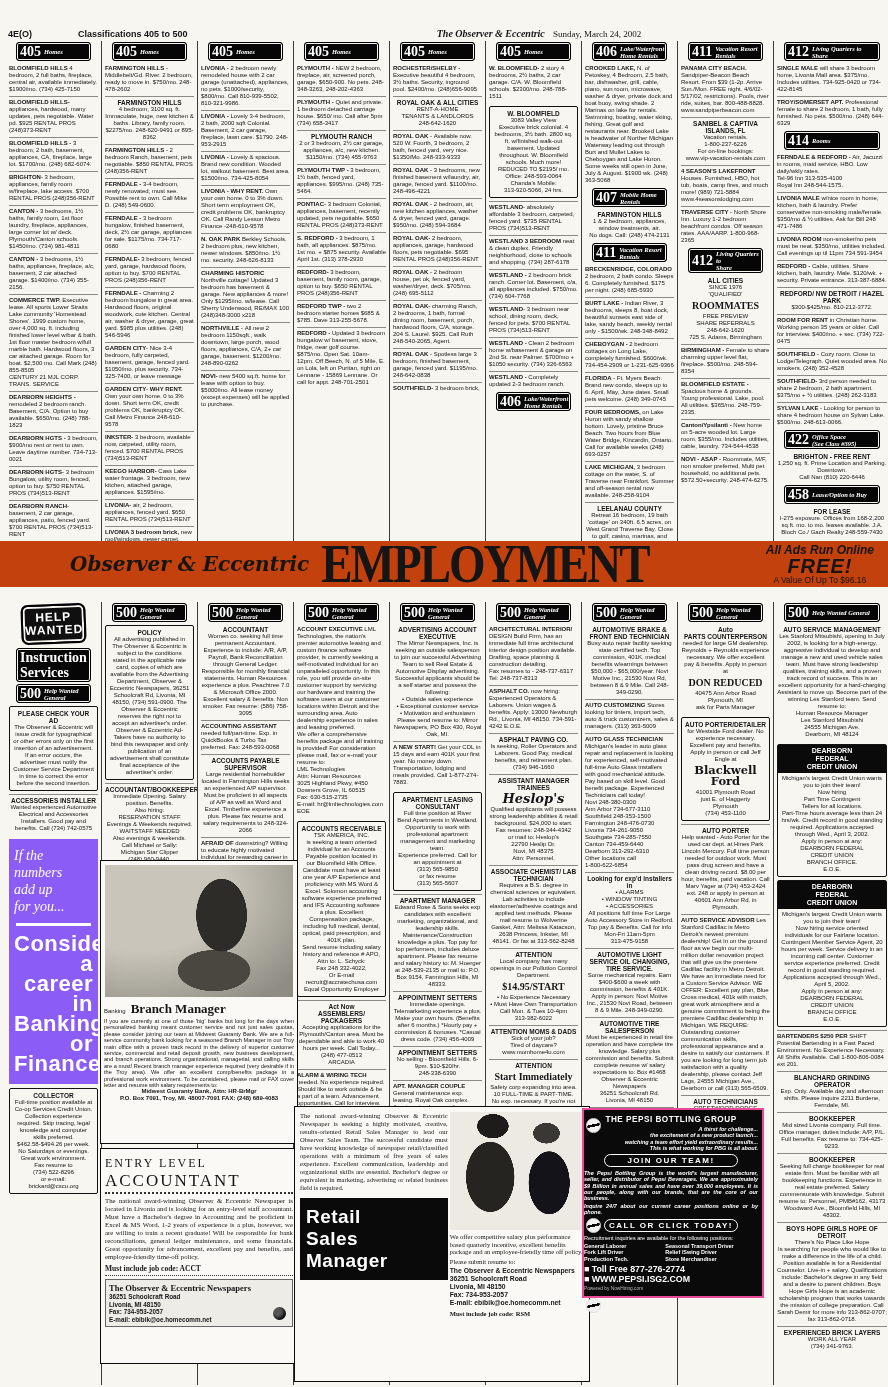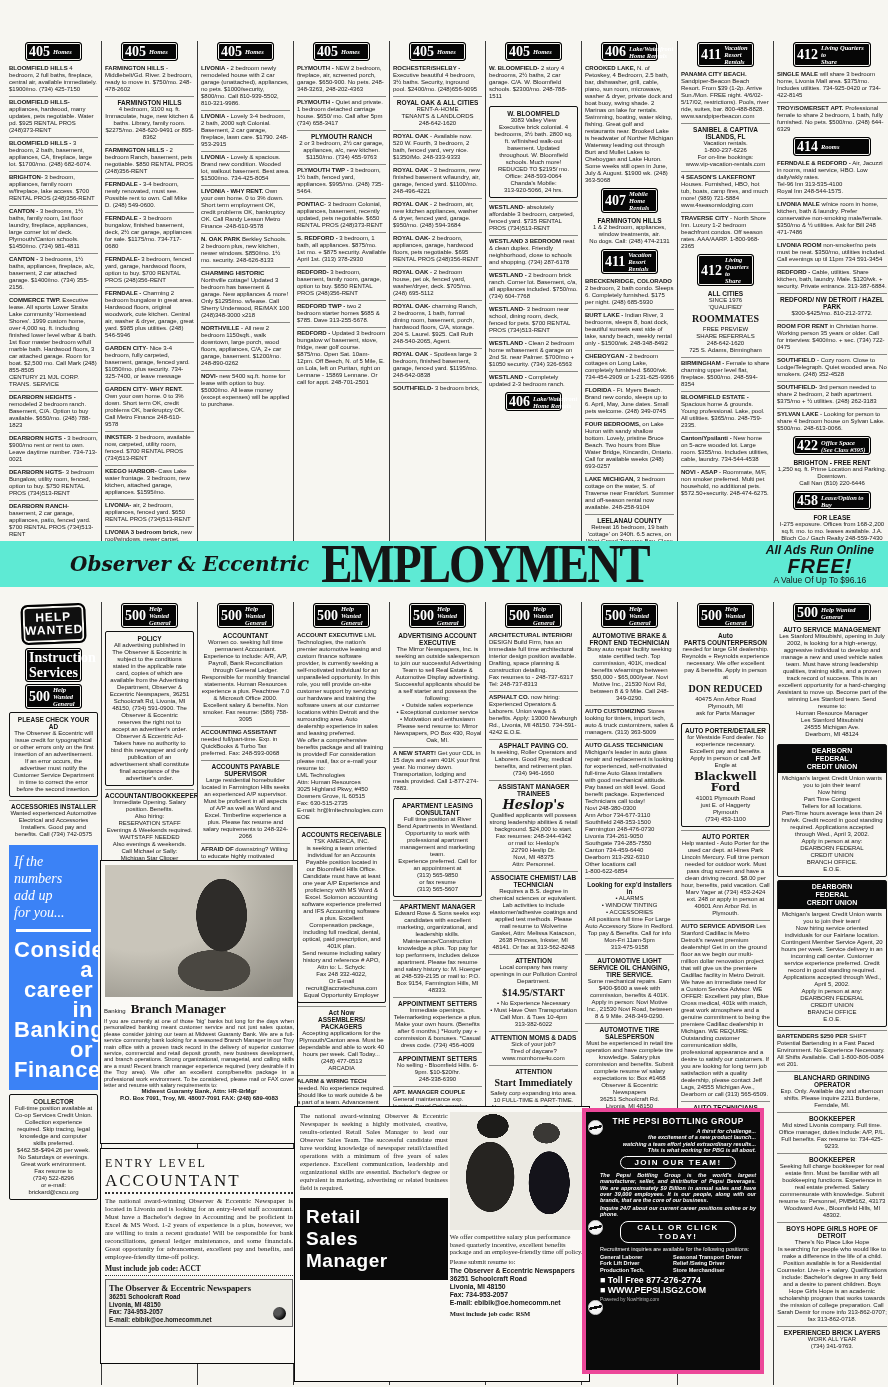--- a/index.html
+++ b/index.html
@@ -14,47 +14,47 @@
   .topbar .mast{flex:1;text-align:center;font-family:"Liberation Serif",serif}
   .topbar .mast .mname{font-style:italic;font-weight:bold;font-size:10px}
   .topbar .mast .mdate{font-weight:normal;font-size:9px;margin-left:6px}
   
   .colwrap{position:absolute;left:6px;display:flex;overflow:hidden}
   #classifieds{top:41px;height:501px}
   #empcols{top:602px;height:783px}
   .ncol{flex:0 0 auto;padding:0 3px;border-right:1px solid #3a3a3a;overflow:hidden}
   .ncol:last-child{border-right:none}
   .badge{display:flex;align-items:center;gap:3px;background:#060606;color:#fff;border-radius:3px;
-         padding:1px 3px;margin:1px 16px 2px;border:1px solid #000;box-shadow:inset 0 0 0 1px #f7f6f1}
+         padding:1px 3px;margin:1px 7px 2px;border:1px solid #000;box-shadow:inset 0 0 0 1px #f7f6f1}
   .badge .bn{font-family:"Liberation Serif",serif;font-weight:bold;font-size:14px;line-height:15px}
   .badge .bl{font-family:"Liberation Serif",serif;font-style:italic;font-weight:bold;font-size:6.5px;
              line-height:7px;white-space:pre-line;text-align:left}
   .ad{font-size:6px;line-height:7px;padding:2px 0 3px;border-top:1px solid #8a8a86;white-space:pre-line;text-align:left}
   .ad:first-child,.badge + .ad{border-top:none}
   .ad .ah{font-weight:bold}
   .ad.c{text-align:center}
   .ad.c .ah{display:block;font-size:6.5px}
   .ad.bx{border:1px solid #111;padding:3px;margin:3px 0;border-radius:2px}
   .ad .big{display:block;text-align:center;font-family:"Liberation Serif",serif;font-weight:bold;
            font-size:10px;line-height:11px;margin:2px 0}
   .ad .big.scr{font-family:"DejaVu Serif",serif;font-style:italic;font-size:13px}
   .ad .big.blk{font-family:"DejaVu Serif",serif;font-weight:900;font-size:11.5px}
   .ad .bh{display:block;background:#0a0a0a;color:#fff;text-align:center;font-weight:bold;font-size:7px;
           line-height:8px;padding:2px;margin:-3px -3px 2px;white-space:pre-line}
   .ad .at2{display:block;text-align:center}
   
   .stamp{background:#101010;color:#fff;text-align:center;font-weight:bold;font-size:12px;line-height:13px;
          border:2px solid #000;border-radius:7px;box-shadow:inset 0 0 0 2px #f7f6f1;padding:5px 2px;
          margin:2px 12px 4px;transform:rotate(-2deg);letter-spacing:1px}
-  .bankad{background:#3b82f6;color:#fff;margin:4px 0;padding:8px 5px 10px}
+  .bankad{background:#8b5cf6;color:#fff;margin:4px 0;padding:8px 5px 10px}
   .bankad .bl1{font-family:"Liberation Serif",serif;font-style:italic;font-size:14px;line-height:17px}
   .bankad .rule{height:3px;background:#fff;margin:8px 2px}
   .bankad .bl2{font-weight:bold;font-size:22px;line-height:20px;text-align:right;letter-spacing:0.5px}
   
-  .banner{position:absolute;top:541px;left:0;width:888px;height:46px;display:flex;align-items:center;background:#5eead4}
+  .banner{position:absolute;top:541px;left:0;width:888px;height:46px;display:flex;align-items:center;background:#c2410c}
   .banner .script{font-family:"DejaVu Serif",serif;font-style:italic;font-weight:bold;font-size:20px;
                   margin-left:70px;white-space:nowrap}
   .banner .emp{font-family:"Liberation Serif",serif;font-weight:900;font-size:47px;letter-spacing:-2px;
                transform:scaleY(1.15);margin-left:12px}
   .banner .promo{margin-left:auto;margin-right:14px;text-align:center;font-style:italic;line-height:1}
   .banner .promo .p1{font-size:12px;font-weight:bold}
   .banner .promo .p2{font-size:20px;font-weight:900;letter-spacing:1px}
   .banner .promo .p3{font-size:8.5px;font-style:normal}
   .urlbar{position:absolute;top:588px;left:2px;width:884px;height:13px;background:
           repeating-linear-gradient(90deg,#000 0 6px,#222 6px 9px);color:#fff;text-align:center;
@@ -90,38 +90,47 @@
   .rbody{font-family:"Liberation Serif",serif;font-size:6.6px;line-height:8px;text-align:justify}
   .rphoto{height:118px;margin:0 0 3px;background:
      radial-gradient(ellipse 26px 20px at 32% 12%,#1d1c1a 0 60%,transparent 61%),
      radial-gradient(ellipse 40px 58px at 30% 55%,#262421 0 60%,transparent 61%),
      radial-gradient(ellipse 22px 17px at 72% 18%,#3a3835 0 60%,transparent 61%),
      radial-gradient(ellipse 34px 52px at 74% 60%,#14131a 0 60%,transparent 61%),#eceae3}
   .rbox{background:#0a0a0a;color:#fff;font-weight:900;font-size:19px;line-height:22px;
         padding:8px 6px;margin-top:6px;letter-spacing:0.5px}
   .rsub{font-family:"Liberation Serif",serif;font-size:6.6px;line-height:7.6px}
   .rco{font-weight:bold;font-size:6.8px;line-height:8px;margin-top:2px}
-  #pepsiad{left:582px;top:1108px;width:182px;height:266px;background:#0a0a0a;color:#fff;
-           border:4px solid #ec4899;padding:4px 4px 4px 14px;font-size:5.5px}
+  #pepsiad{left:582px;top:1108px;width:182px;height:190px;background:#0a0a0a;color:#fff;
+           border:2px solid #ec4899;padding:4px 4px 4px 0;font-size:5.5px}
   .pball{position:absolute;left:2px;width:15px;height:15px;border-radius:50%;border:1px solid #ddd;
          background:linear-gradient(168deg,#f2f2f2 0 42%,#0a0a0a 42% 58%,#f2f2f2 58%)}
   .ptitle{font-weight:bold;font-size:8.2px;letter-spacing:0.5px;text-align:center;margin:1px 0 2px}
   .ptag{font-style:italic;font-weight:bold;text-align:right;line-height:6.3px;white-space:pre-line}
   .ppill{border:1px solid #fff;border-radius:8px;text-align:center;font-weight:bold;font-size:8px;
          letter-spacing:1.5px;margin:3px 20px;padding:1px}
   .pbody{font-style:italic;font-weight:bold;line-height:6.2px;text-align:justify}
   .pposgrid{display:grid;grid-template-columns:1fr 1.2fr;gap:0 4px;font-weight:bold;line-height:6.5px;margin:2px 0}
   .pphone{font-weight:bold;font-size:8.8px;line-height:10px}
   .ppow{font-size:4.8px;color:#bbb;margin-top:2px}
 </style>
 </head>
 <body>
 
 <div class="page">
 
+  <div class="topbar">
+    <span class="ed">4E(O)</span>
+    <span class="cls">Classifications 405 to 500</span>
+    <span class="mast">
+      <span class="mname">The Observer &amp; Eccentric</span>
+      <span class="mdate">Sunday, March 24, 2002</span>
+    </span>
+    <span style="width:110px"></span>
+  </div>
 
   <div id="classifieds" class="colwrap">
       <div class="ncol" style="width: 96px;">
         <div class="badge">
           <span class="bn">405</span>
           <span class="bl">Homes</span>
         </div>
         <div class="ad"><span class="ah">BLOOMFIELD HILLS </span><span class="at">4 bedroom, 2 full baths, fireplace, central air, available immediately. $1900/mo. (734) 425-7150</span></div>
         <div class="ad"><span class="ah">BLOOMFIELD HILLS- </span><span class="at">appliances, hardwood, many updates, pets negotiable. Water pd. $925 RENTAL PROS (248)373-RENT</span></div>
         <div class="ad"><span class="ah">BLOOMFIELD HILLS - </span><span class="at">3 bedroom, 2 bath, basement, appliances, CA, fireplace, large lot. $1700/mo. (248) 682-6074.</span></div>

